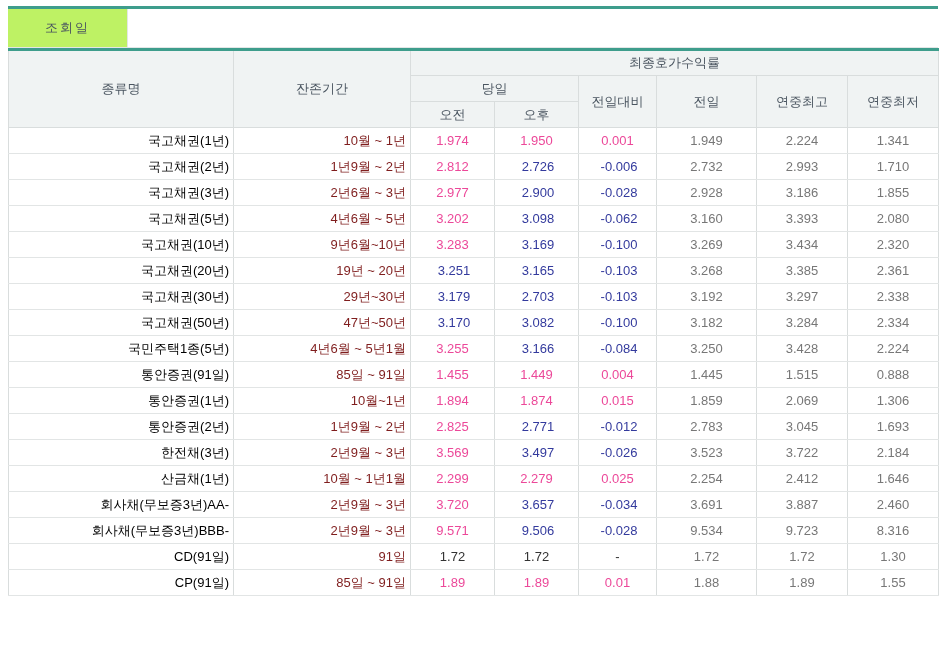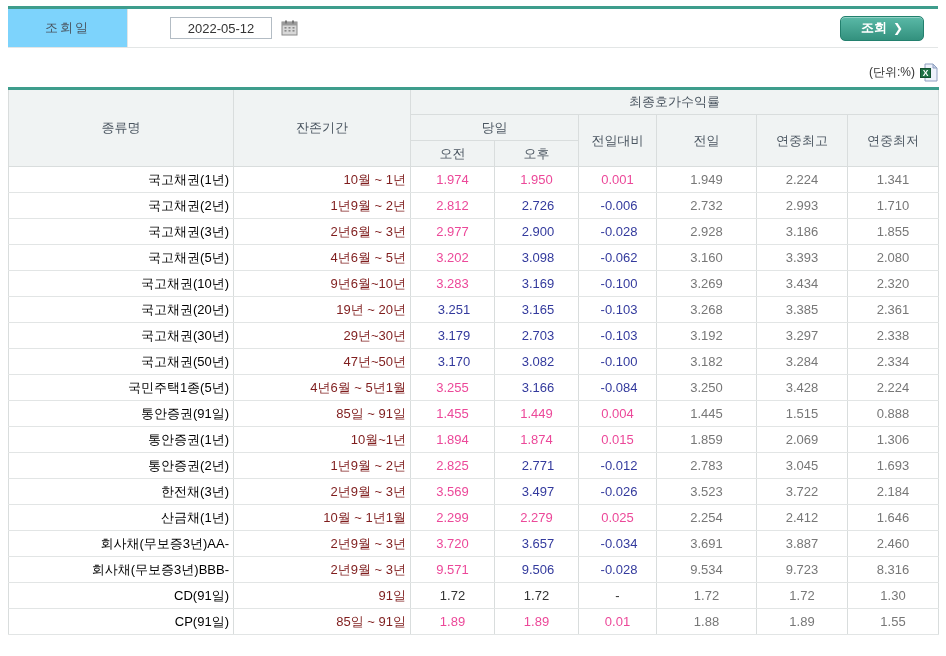--- a/index.html
+++ b/index.html
@@ -1,21 +1,21 @@
 <!DOCTYPE html>
 <html><head>
 <meta charset="utf-8">
 <style>
   * { box-sizing: border-box; }
   html,body { margin:0; padding:0; background:#fff; font-family:"Liberation Sans","DejaVu Sans",sans-serif; }
   .page { width:946px; padding:6px 8px 0 8px; }
 
   
   .search-bar { display:flex; align-items:center; height:42px; border-top:3px solid #3e9d8c; border-bottom:1px solid #e3e6e6; background:#fff; }
-  .search-label-cell { width:120px; align-self:stretch; background:#7dd3fc; border-right:1px solid #e3e6e6; display:flex; align-items:center; justify-content:center; }
+  .search-label-cell { width:120px; align-self:stretch; background:#bef264; border-right:1px solid #e3e6e6; display:flex; align-items:center; justify-content:center; }
   .search-label-cell span { font-size:13px; color:#4a5560; letter-spacing:2px; }
   .search-field { display:flex; align-items:center; margin-left:42px; gap:9px; flex:1; }
   .date-input { width:102px; height:22px; border:1px solid #b3bcc4; text-align:center; font-size:13px; color:#333; font-family:inherit; }
   .calendar-icon { width:17px; height:16px; display:inline-block; cursor:pointer; }
   .search-button { margin-left:auto; margin-right:14px; width:84px; height:25px; border:1px solid #23806e; border-radius:5px;
                    background:linear-gradient(#5ab9a7,#33917e); color:#fff; font-weight:bold; font-size:13px;
                    display:flex; align-items:center; justify-content:center; gap:6px; cursor:pointer; font-family:inherit;
                    box-shadow:inset 0 1px 0 rgba(255,255,255,.35); }
   .search-button .arrow { font-size:12px; font-weight:bold; }
 
@@ -40,56 +40,22 @@
 </style>
 </head>
 <body>
 
 <div class="page">
 
   <div class="search-bar">
     <div class="search-label-cell">
       <span>조회일</span>
     </div>
-    <div class="search-field">
-      <input class="date-input" type="text" value="2022-05-12" style="">
-      <span class="calendar-icon">
-        <svg width="17" height="16" viewBox="0 0 17 16">
-          <rect x="1" y="2" width="15" height="13" fill="#d8d8d8" stroke="#8a8a8a"></rect>
-          <rect x="1" y="2" width="15" height="3.5" fill="#9a9a9a"></rect>
-          <rect x="4" y="0.5" width="2" height="3" fill="#777"></rect>
-          <rect x="11" y="0.5" width="2" height="3" fill="#777"></rect>
-          <g fill="#8a8a8a">
-            <rect x="3.5" y="7" width="2" height="1.6"></rect>
-              <rect x="7.5" y="7" width="2" height="1.6"></rect>
-              <rect x="11.5" y="7" width="2" height="1.6"></rect>
-            <rect x="3.5" y="10" width="2" height="1.6"></rect>
-              <rect x="7.5" y="10" width="2" height="1.6"></rect>
-              <rect x="11.5" y="10" width="2" height="1.6"></rect>
-          </g>
-        </svg>
-      </span>
-      <button class="search-button">
-        <span>조회</span>
-        <span class="arrow">❯</span>
-      </button>
-    </div>
   </div>
 
-  <div class="unit-row">
-    <span class="unit-label">(단위:%)</span>
-    <span style="display:inline-block;width:18px;height:19px;">
-      <svg width="18" height="19" viewBox="0 0 18 19">
-        <path d="M5 1 H13 L17 5 V18 H5 Z" fill="#eef2fb" stroke="#8fa0c0"></path>
-        <path d="M13 1 L17 5 H13 Z" fill="#c7d3ea" stroke="#8fa0c0"></path>
-        <rect x="0.5" y="5.5" width="10" height="9" fill="#1e7145" stroke="#145231"></rect>
-        <text x="5.5" y="13" fill="#fff" font-size="8.5" font-weight="bold" text-anchor="middle" font-family="Liberation Sans, sans-serif">X</text>
-      </svg>
-    </span>
-  </div>
 
   <table class="yield-table">
     <colgroup>
       <col style="width:225px">
         <col style="width:177px">
         <col style="width:84px">
         <col style="width:84px">
       <col style="width:78px">
         <col style="width:100px">
         <col style="width:91px">

